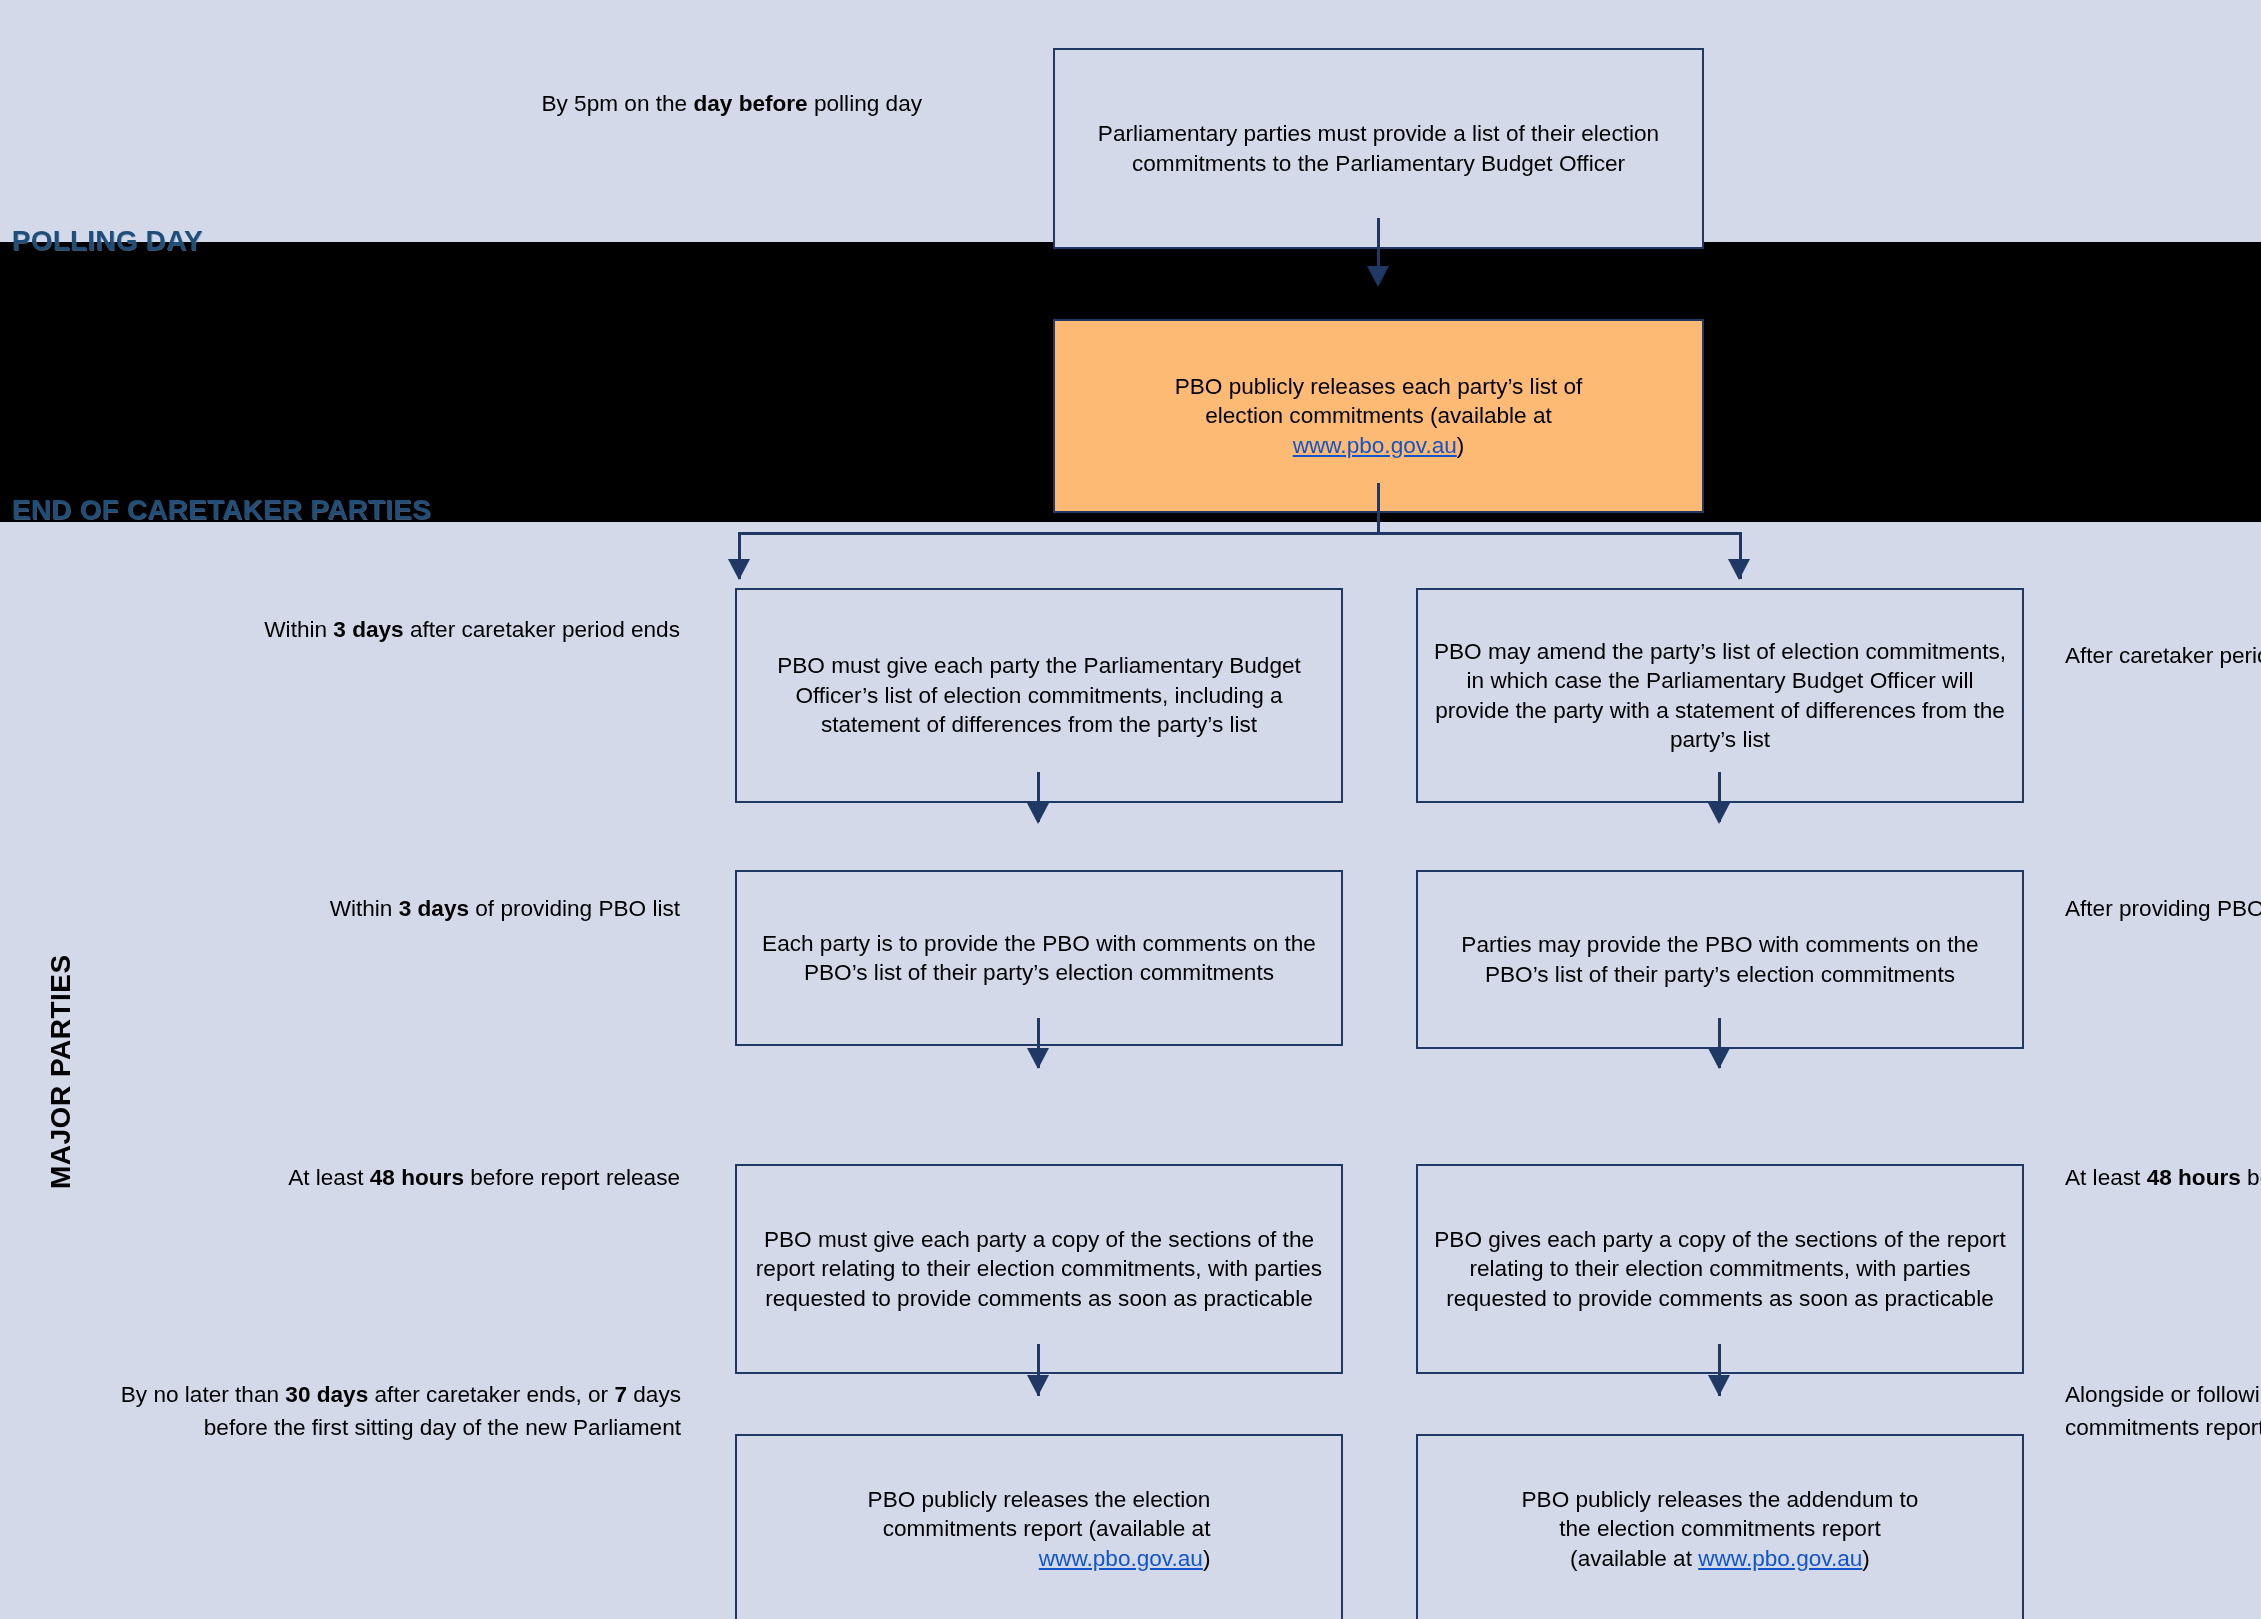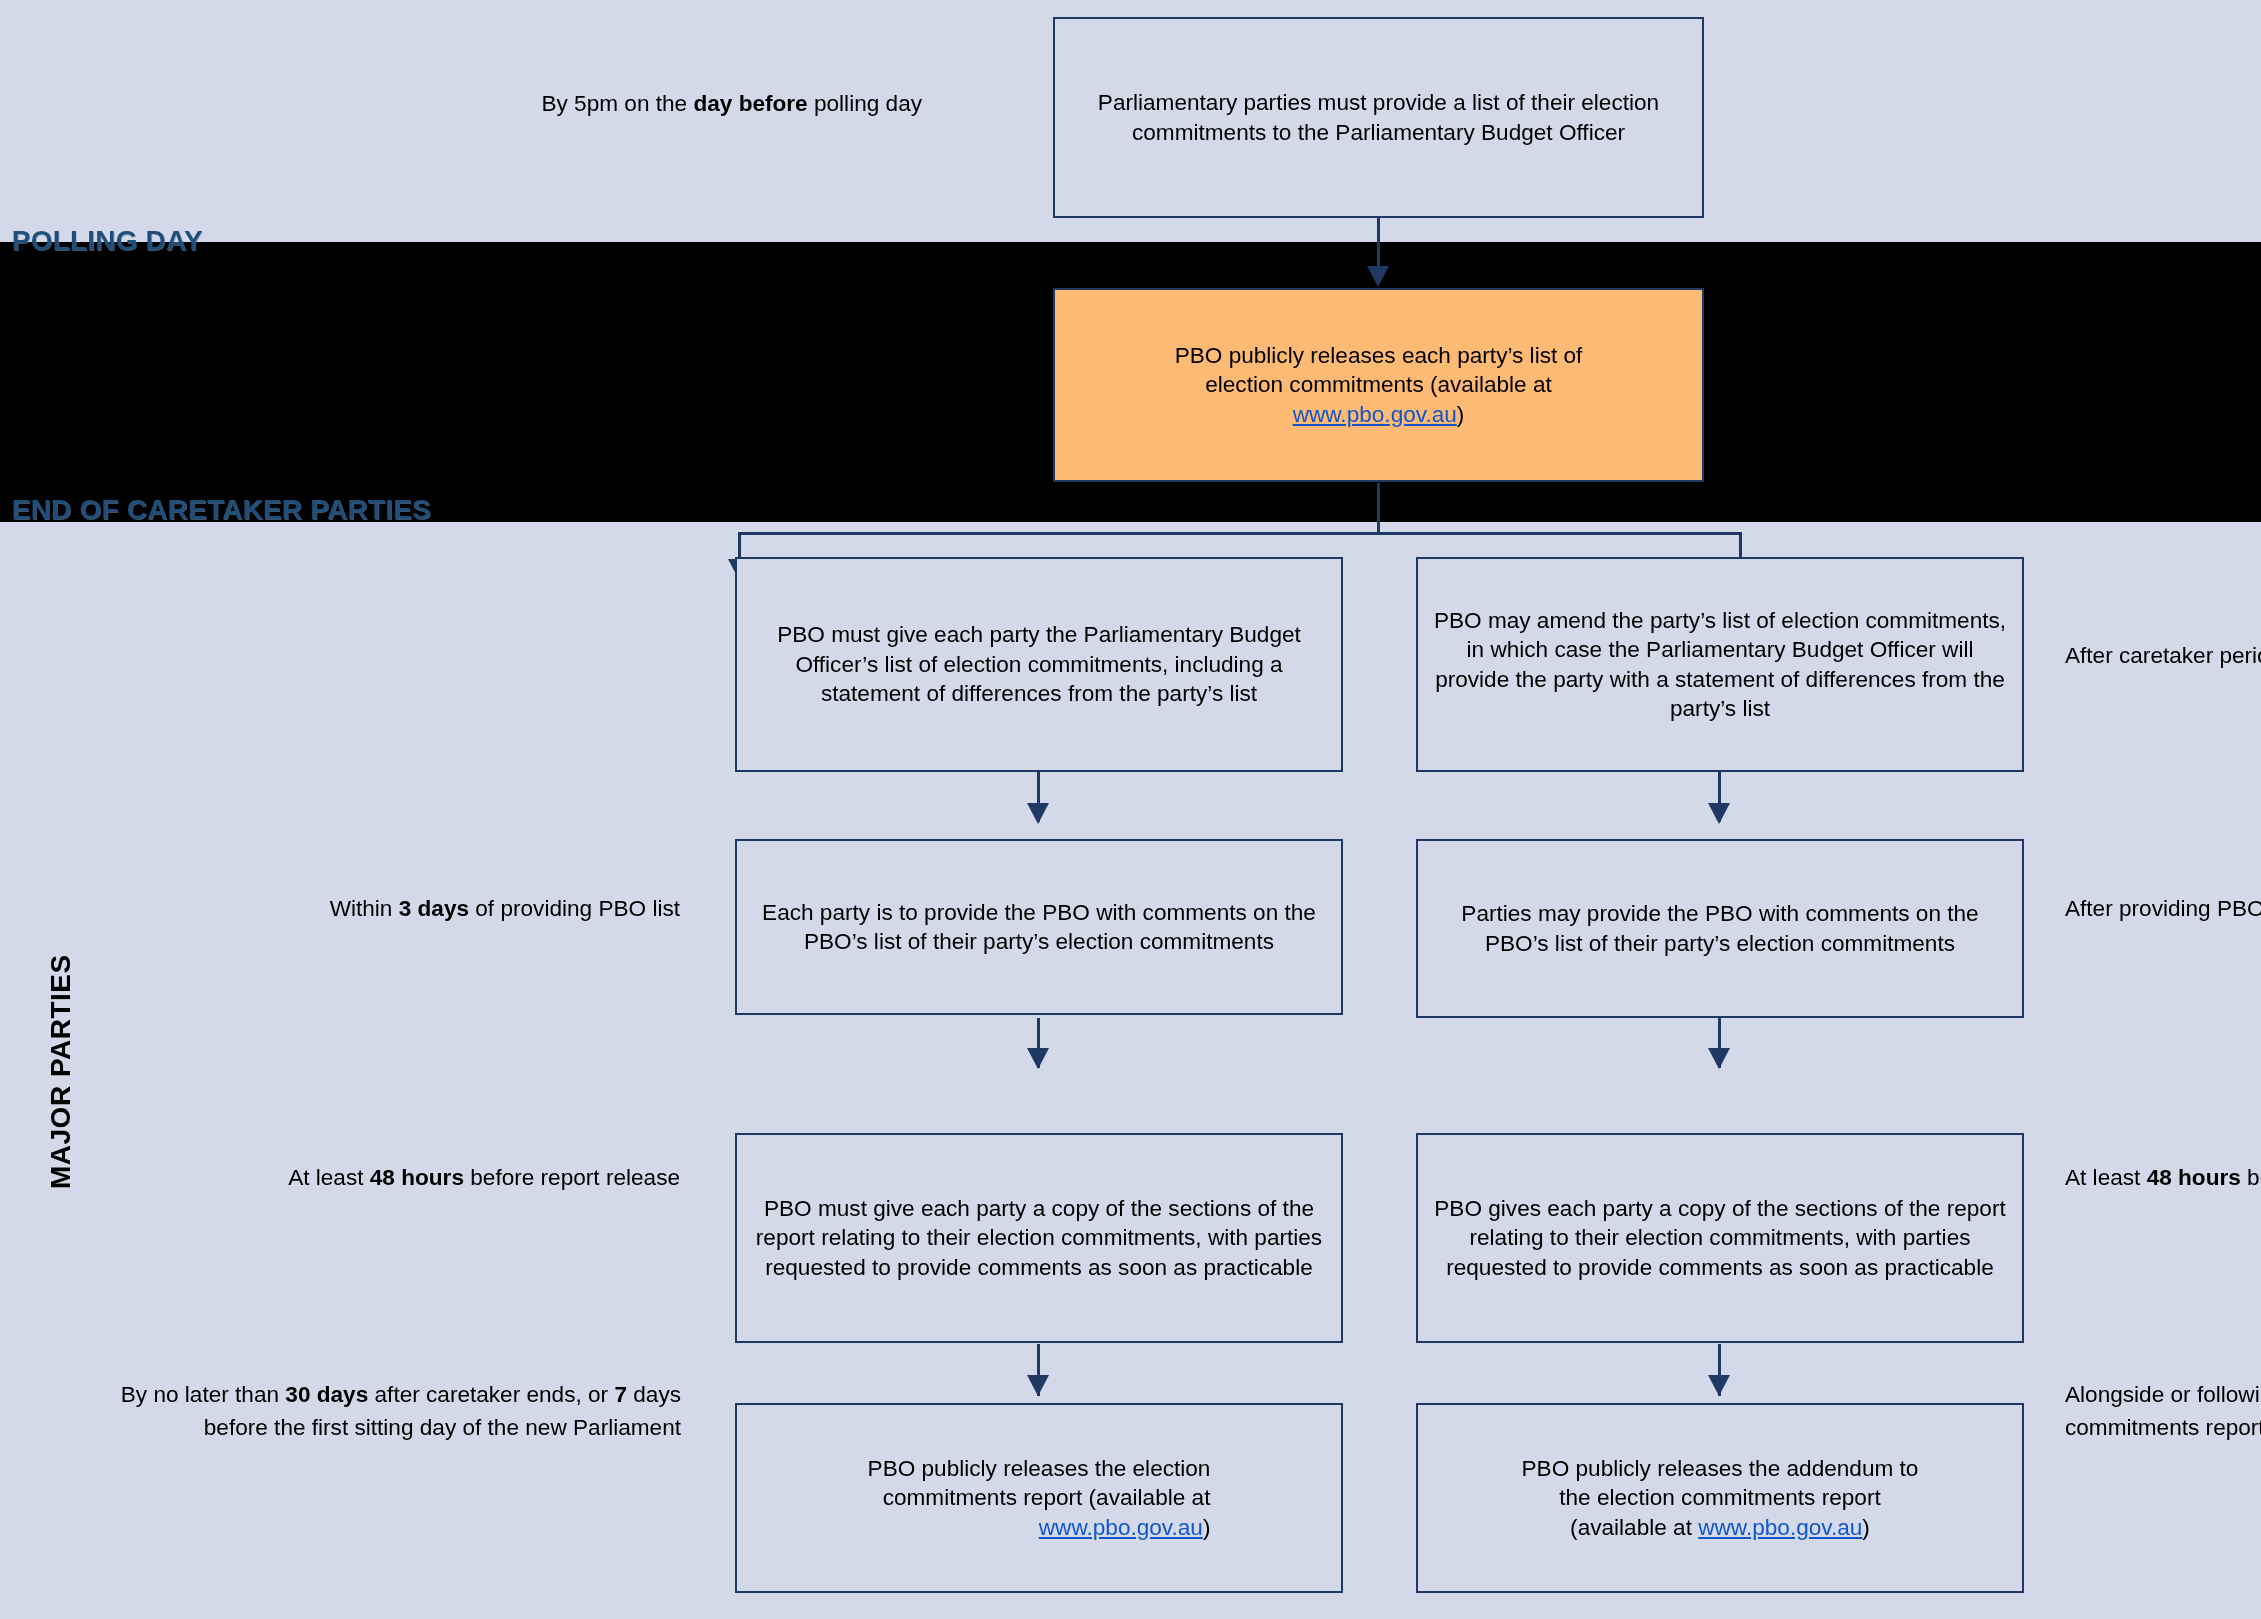--- a/index.html
+++ b/index.html
@@ -33,20 +33,21 @@
     position:absolute;
     box-sizing:border-box;
     border:2.7px solid #1f3864;
     background:#d3d9e8;
     display:flex;align-items:center;justify-content:center;
     text-align:center;
     padding:4.5px 10px;
     font-size:22.6px;
     line-height:1.30;
     color:#000;
+    margin-top:31px;
   }
   .box.white{background:#fdba74;}
   .box .t{display:block;}
   .lnk{color:#1155cc;text-decoration:underline;}
 
   
   .vline{
     position:absolute;
     width:3.2px;
     background:#1f3864;
@@ -116,20 +117,23 @@
     </span>
   </div>
 
   <div class="vline" style="left:1377px;top:483px;height:52px;"></div>
   <div class="hline" style="left:738px;top:532px;width:1004px;"></div>
   <div class="vline" style="left:738px;top:532px;height:47px;"></div>
   <div class="arrowhead" style="left:728px;top:559px;"></div>
   <div class="vline" style="left:1739px;top:532px;height:47px;"></div>
   <div class="arrowhead" style="left:1728px;top:559px;"></div>
 
+  <div class="note right-align" style="left:149px;top:614px;width:531px;">
+    <span>Within </span><b>3 days</b><span> after caretaker period ends</span>
+  </div>
 
   <div class="box" style="left:735px;top:557px;width:608px;height:215px;">
     <span class="t">PBO must give each party the Parliamentary Budget Officer’s list of election commitments, including a statement of differences from the party’s list</span>
   </div>
 
   <div class="box" style="left:1416px;top:557px;width:608px;height:215px;">
     <span class="t">PBO may amend the party’s list of election commitments, in which case the Parliamentary Budget Officer will provide the party with a statement of differences from the party’s list</span>
   </div>
 
   <div class="note left-align" style="left:2065px;top:640px;width:493px;">

